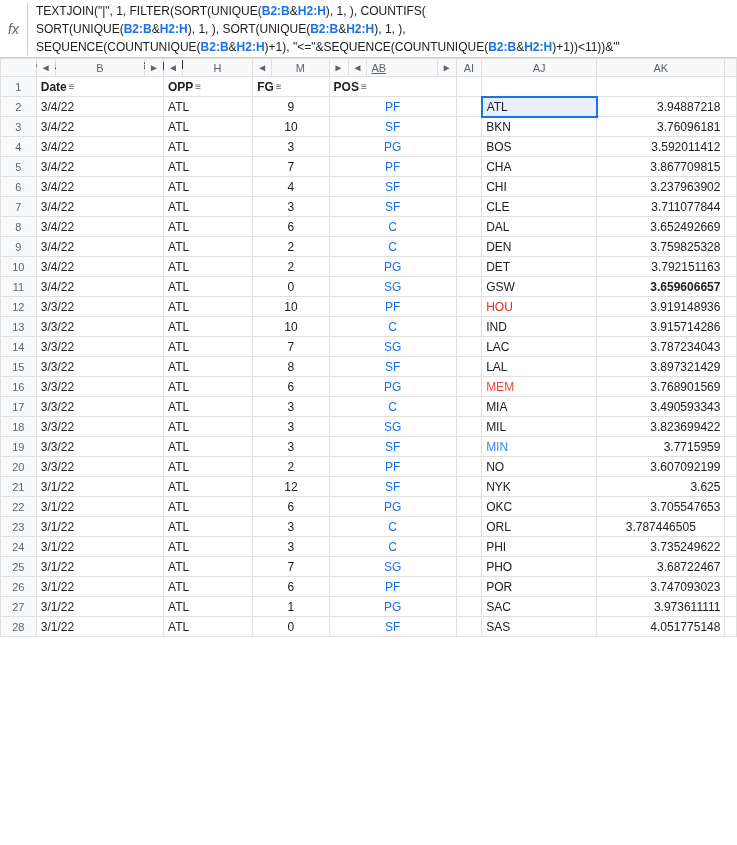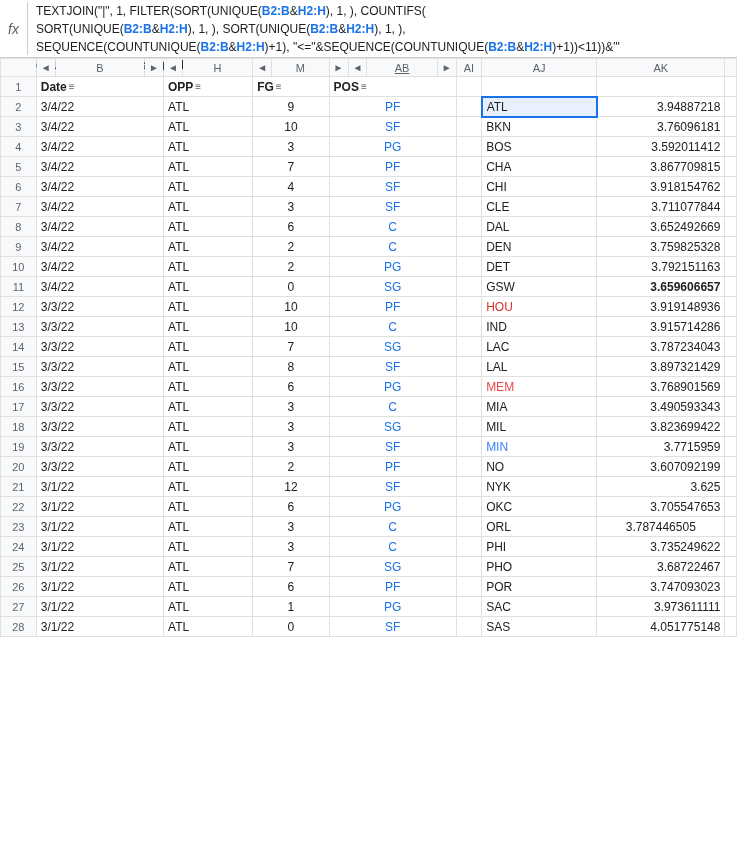--- a/index.html
+++ b/index.html
@@ -154,21 +154,21 @@
           <th class="col-header arrow-col">►</th>
 
           <th class="col-header arrow-col">◄</th>
           <th class="col-header col-h" style="text-align:center;">H</th>
 
           <th class="col-header arrow-col">◄</th>
           <th class="col-header col-m" style="text-align:center;">M</th>
           <th class="col-header arrow-col">►</th>
 
           <th class="col-header arrow-col">◄</th>
-          <th class="col-header col-ab" style="text-align:center;text-decoration:underline;">AB</th>
+          <th class="col-header col-ab" style="text-align:left;text-decoration:underline;">AB</th>
           <th class="col-header arrow-col">►</th>
 
           <th class="col-header col-ai" style="text-align:center;">AI</th>
           <th class="col-header col-aj" style="text-align:center;">AJ</th>
           <th class="col-header col-ak" style="text-align:center;">AK</th>
           <th class="col-header"></th>
         </tr>
 
         <tr class="filter-row">
           <td class="row-num">1</td>
@@ -248,21 +248,21 @@
             <td></td>
           </tr>
           <tr>
             <td class="row-num">6</td>
             <td colspan="3" class="date-cell">3/4/22</td>
             <td colspan="2" class="opp-cell">ATL</td>
             <td colspan="2" class="fg-cell">4</td>
             <td colspan="4" class="pos-cell" style="color: rgb(26, 115, 232);">SF</td>
             <td class="col-ai"></td>
             <td class="col-aj aj-cell">CHI</td>
-            <td class="col-ak ak-cell" style="text-align: right;">3.918154762</td>
+            <td class="col-ak ak-cell" style="text-align: right;">3.237963902</td>
             <td></td>
           </tr>
           <tr>
             <td class="row-num">7</td>
             <td colspan="3" class="date-cell">3/4/22</td>
             <td colspan="2" class="opp-cell">ATL</td>
             <td colspan="2" class="fg-cell">3</td>
             <td colspan="4" class="pos-cell" style="color: rgb(26, 115, 232);">SF</td>
             <td class="col-ai"></td>
             <td class="col-aj aj-cell">CLE</td>

